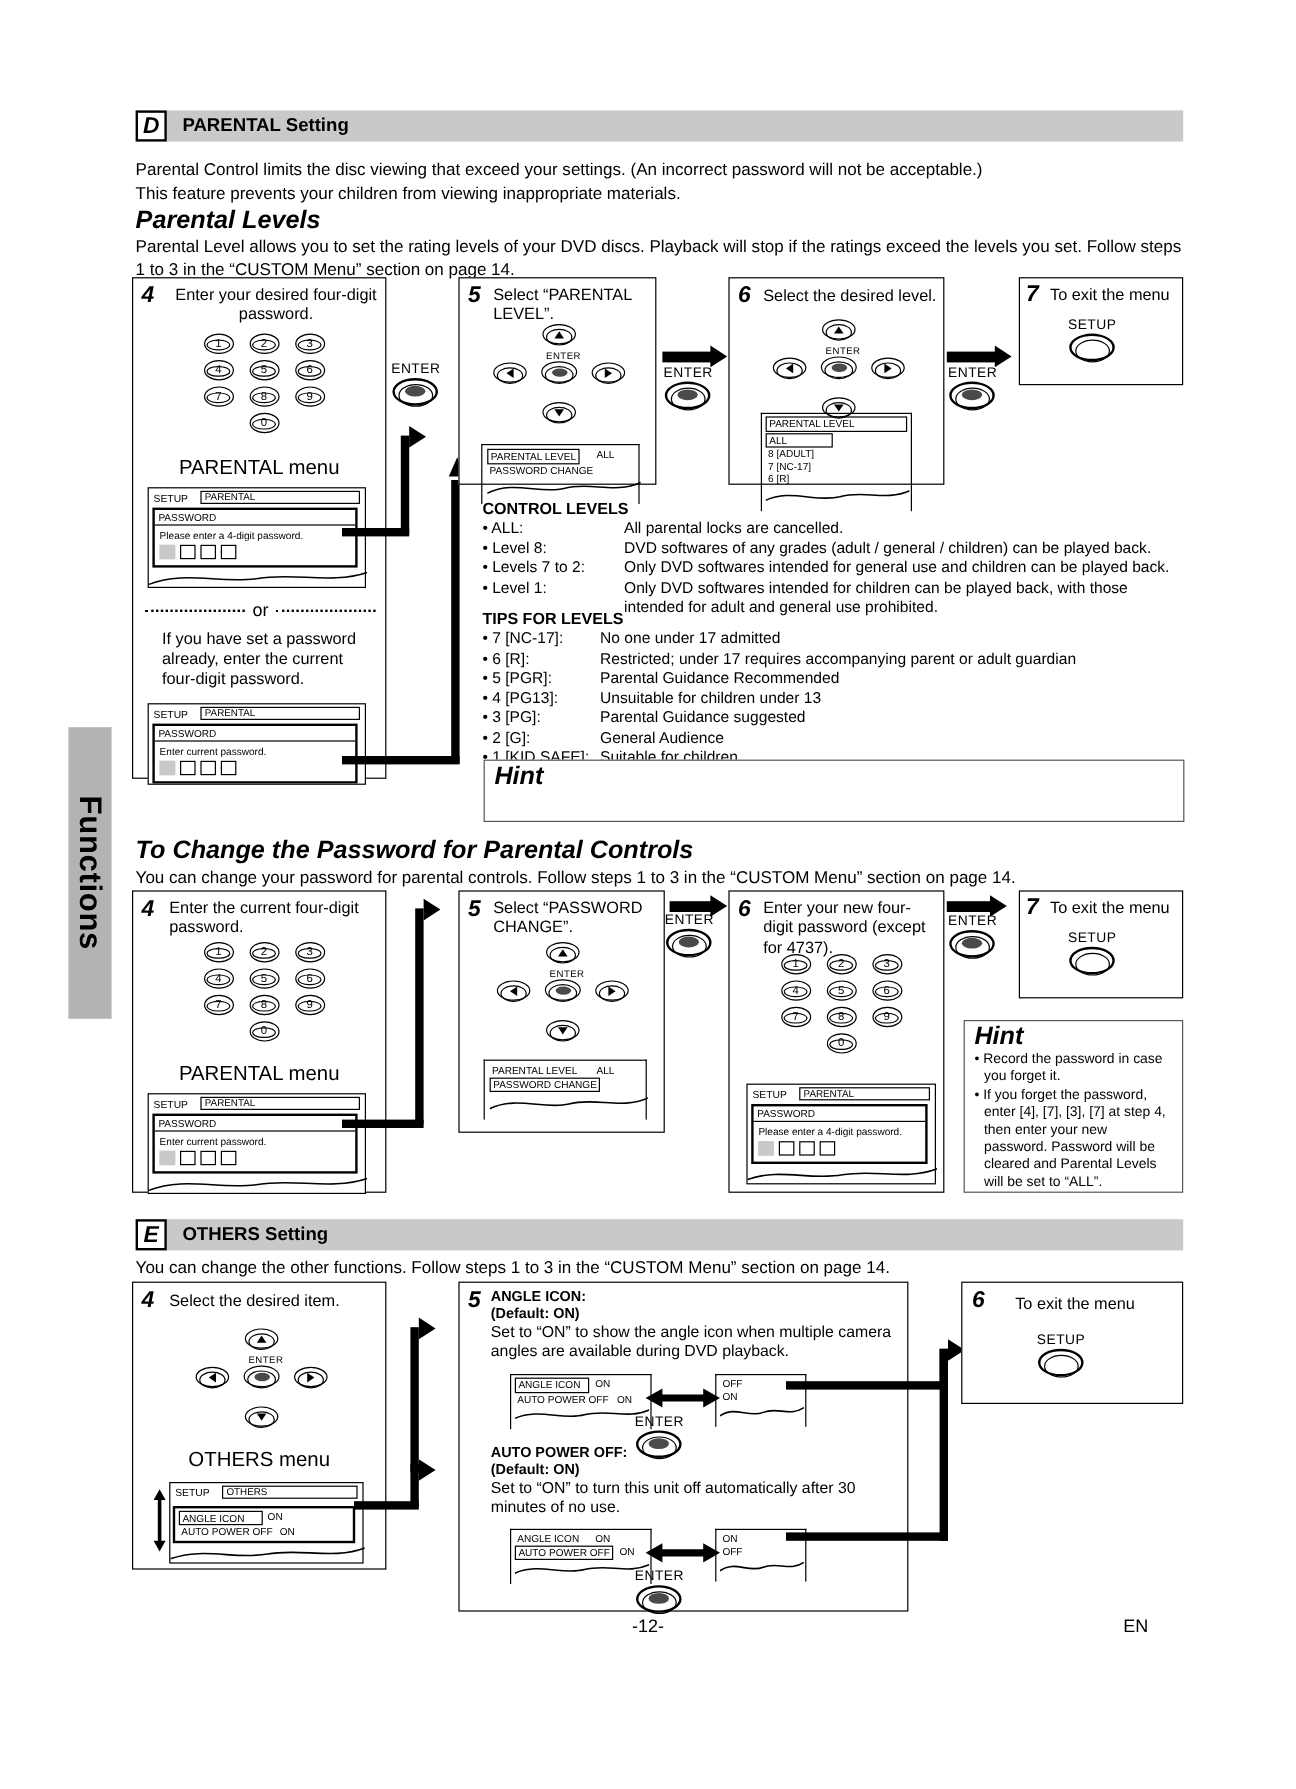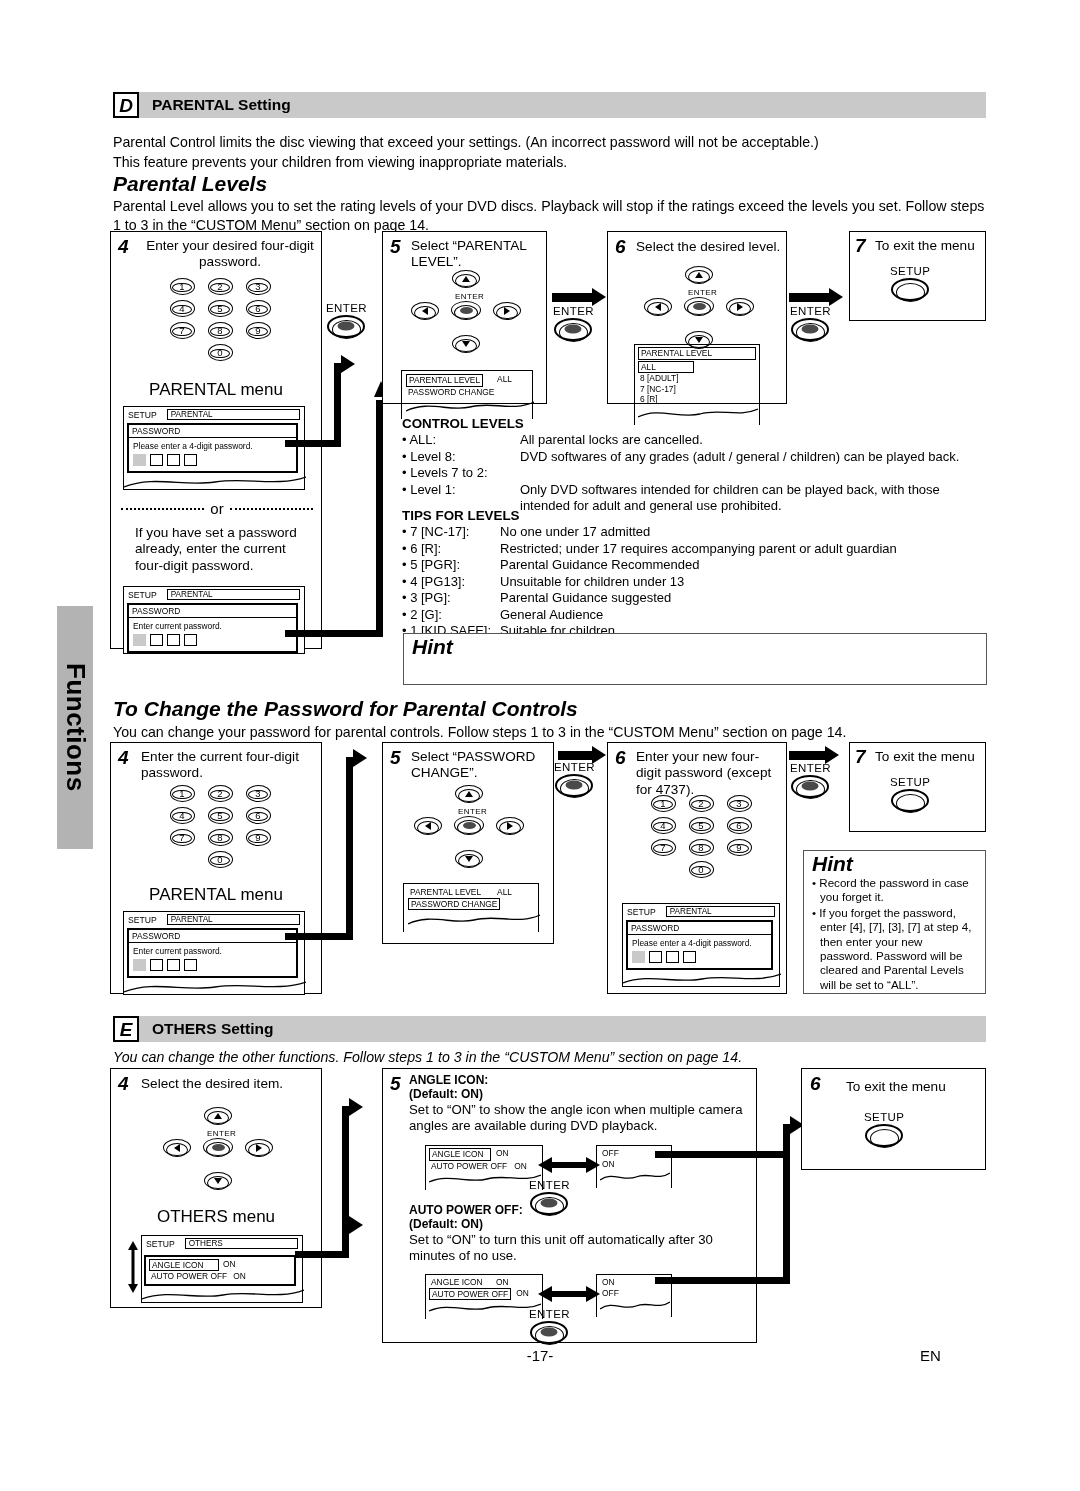--- a/index.html
+++ b/index.html
@@ -145,21 +145,21 @@
   .tips .row .k { width:98px; flex:0 0 98px; }
 
   
   .hint { position:absolute; border:1.4px solid #555; background:#fff; }
   .hint .h { font-style:italic; font-weight:bold; font-size:21px; line-height:1.05; padding:2px 0 0 8px;}
   .hint ul { margin:0; padding:1px 7px 4px 16px; list-style:none; }
   .hint li { font-size:11.6px; line-height:1.24; text-indent:-8px; margin-bottom:1px; }
   .hint li:before { content:"• "; }
 
   .footer-page { position:absolute; left:0; right:0; text-align:center; font-size:15px; }
-  .footer-en { position:absolute; font-size:15px; }
+  .footer-en { position:absolute; font-size:15px;margin-left:16px; }
 
   .dot-or {
     position:absolute; display:flex; align-items:center; gap:6px;
     font-size:15px;
   }
   .dot-or .dots {
     flex:1; border-bottom:2.5px dotted #000; height:1px;
   }
 </style>
 </head>
@@ -415,20 +415,21 @@
     <div class="row">
         <span class="k">• ALL:</span>
         <span class="v">All parental locks are cancelled.</span>
       </div>
     <div class="row">
         <span class="k">• Level 8:</span>
         <span class="v">DVD softwares of any grades (adult / general / children) can be played back.</span>
       </div>
     <div class="row">
         <span class="k">• Levels 7 to 2:</span>
+        <span class="v">Only DVD softwares intended for general use and children can be played back.</span>
       </div>
     <div class="row">
         <span class="k">• Level 1:</span>
         <span class="v">Only DVD softwares intended for children can be played back, with those</span>
       </div>
     <div class="cont">intended for adult and general use prohibited.</div>
   </div>
 
   <div class="infoblk tips" style="left:402px; top:507px; width:588px;">
     <div class="hd">TIPS FOR LEVELS</div>
@@ -686,21 +687,21 @@
     <ul>
       <li>Record the password in case you forget it.</li>
       <li>If you forget the password, enter [4], [7], [3], [7] at step 4, then enter your new password. Password will be cleared and Parental Levels will be set to “ALL”.</li>
     </ul>
   </div>
 
   <div class="sec-head" style="left:113px; top:1016px; width:873px;">
     <div class="letter">E</div>
     <div class="bar">OTHERS Setting</div>
   </div>
-  <div class="para" style="left:113px; top:1048px; width:880px;font-style:italic;">You can change the other functions. Follow steps 1 to 3 in the “CUSTOM Menu” section on page 14.</div>
+  <div class="para" style="left:113px; top:1048px; width:880px;">You can change the other functions. Follow steps 1 to 3 in the “CUSTOM Menu” section on page 14.</div>
 
   <div class="step" style="left:110px; top:1068px; width:212px; height:240px;">
     <div class="num">4</div>
     <div class="txt" style="left:30px; top:7px; width:170px;">Select the desired item.</div>
 
     <div class="arrowpad" style="left:52px; top:38px;">
       <div class="abtn" style="left:41px; top:0;">
           <i class="tri-up"></i>
         </div>
       <div class="apad-label" style="left:44px; top:22px;">ENTER</div>
@@ -861,16 +862,16 @@
 
   <div class="step" style="left:801px; top:1068px; width:185px; height:102px;">
     <div class="num" style="left:8px; top:4px;">6</div>
     <div class="txt" style="left:44px; top:10px; width:136px;">To exit the menu</div>
     <div class="btn-unit" style="left:62px; top:42px;">
       <div class="lbl">SETUP</div>
       <div class="oval-btn empty"></div>
     </div>
   </div>
 
-  <div class="footer-page" style="top:1347px;">-17-</div>
+  <div class="footer-page" style="top:1347px;">-12-</div>
   <div class="footer-en" style="left:920px; top:1347px;">EN</div>
 
 </div>
 
 </body></html>

